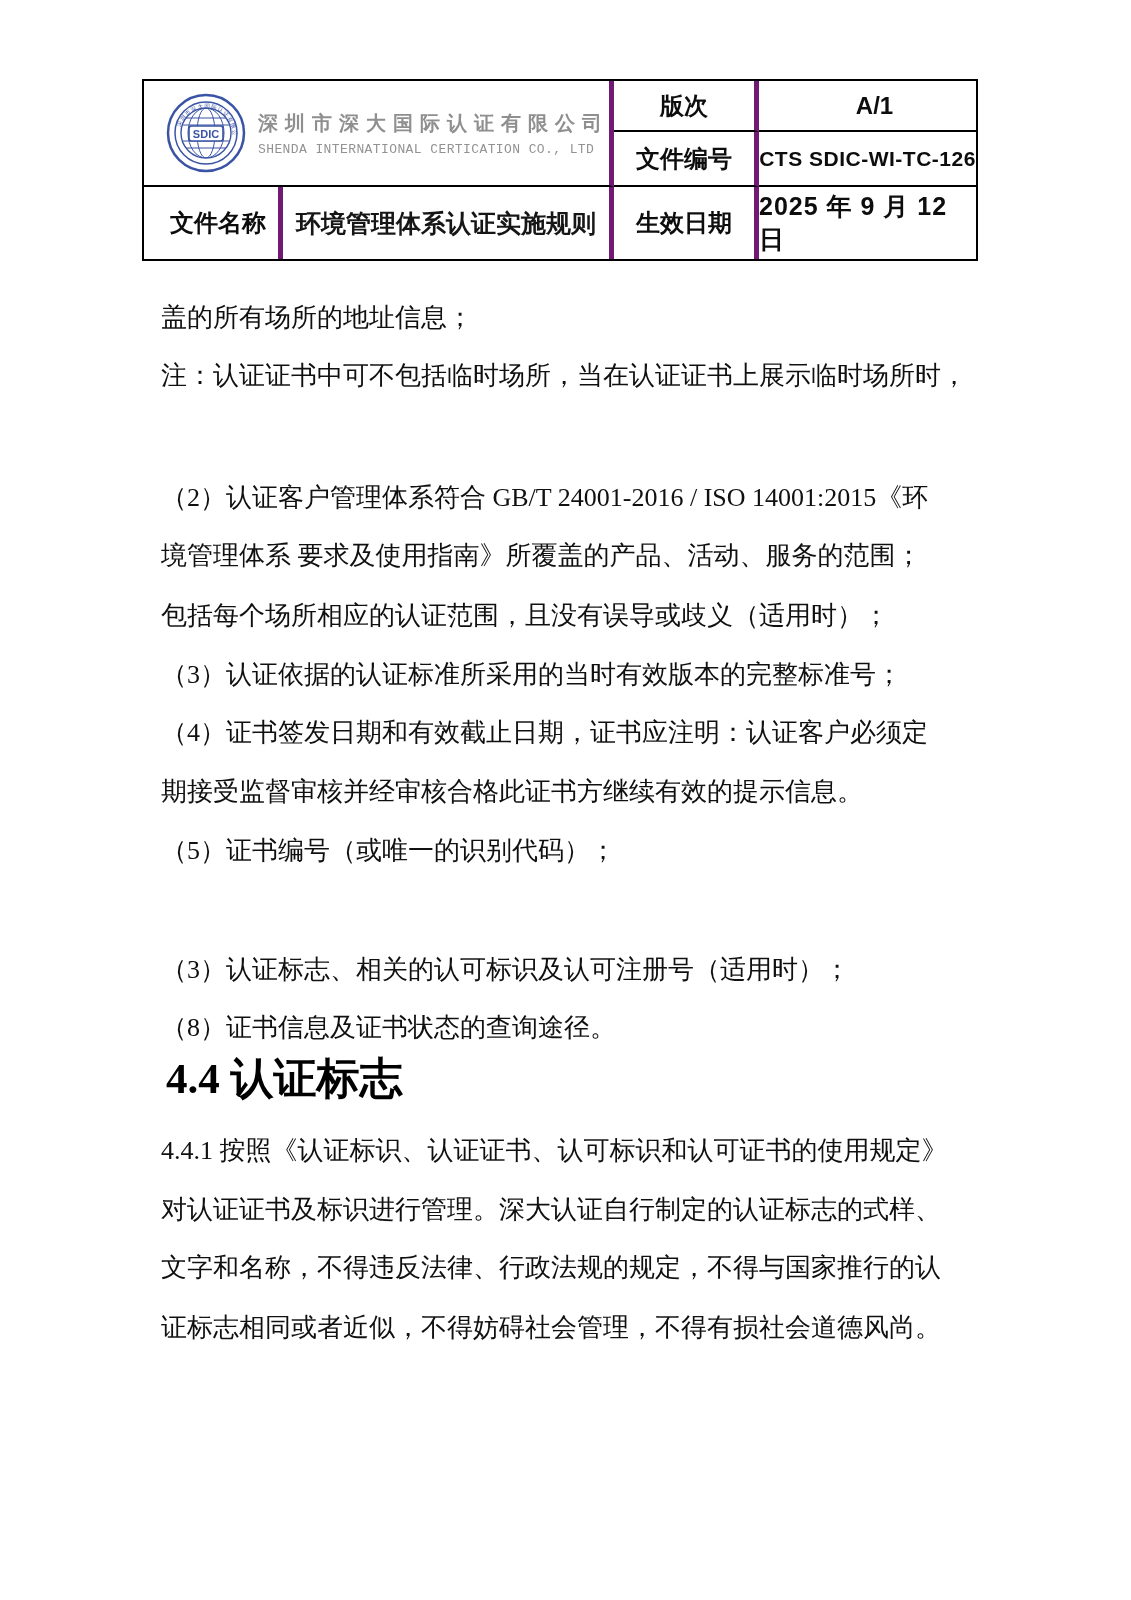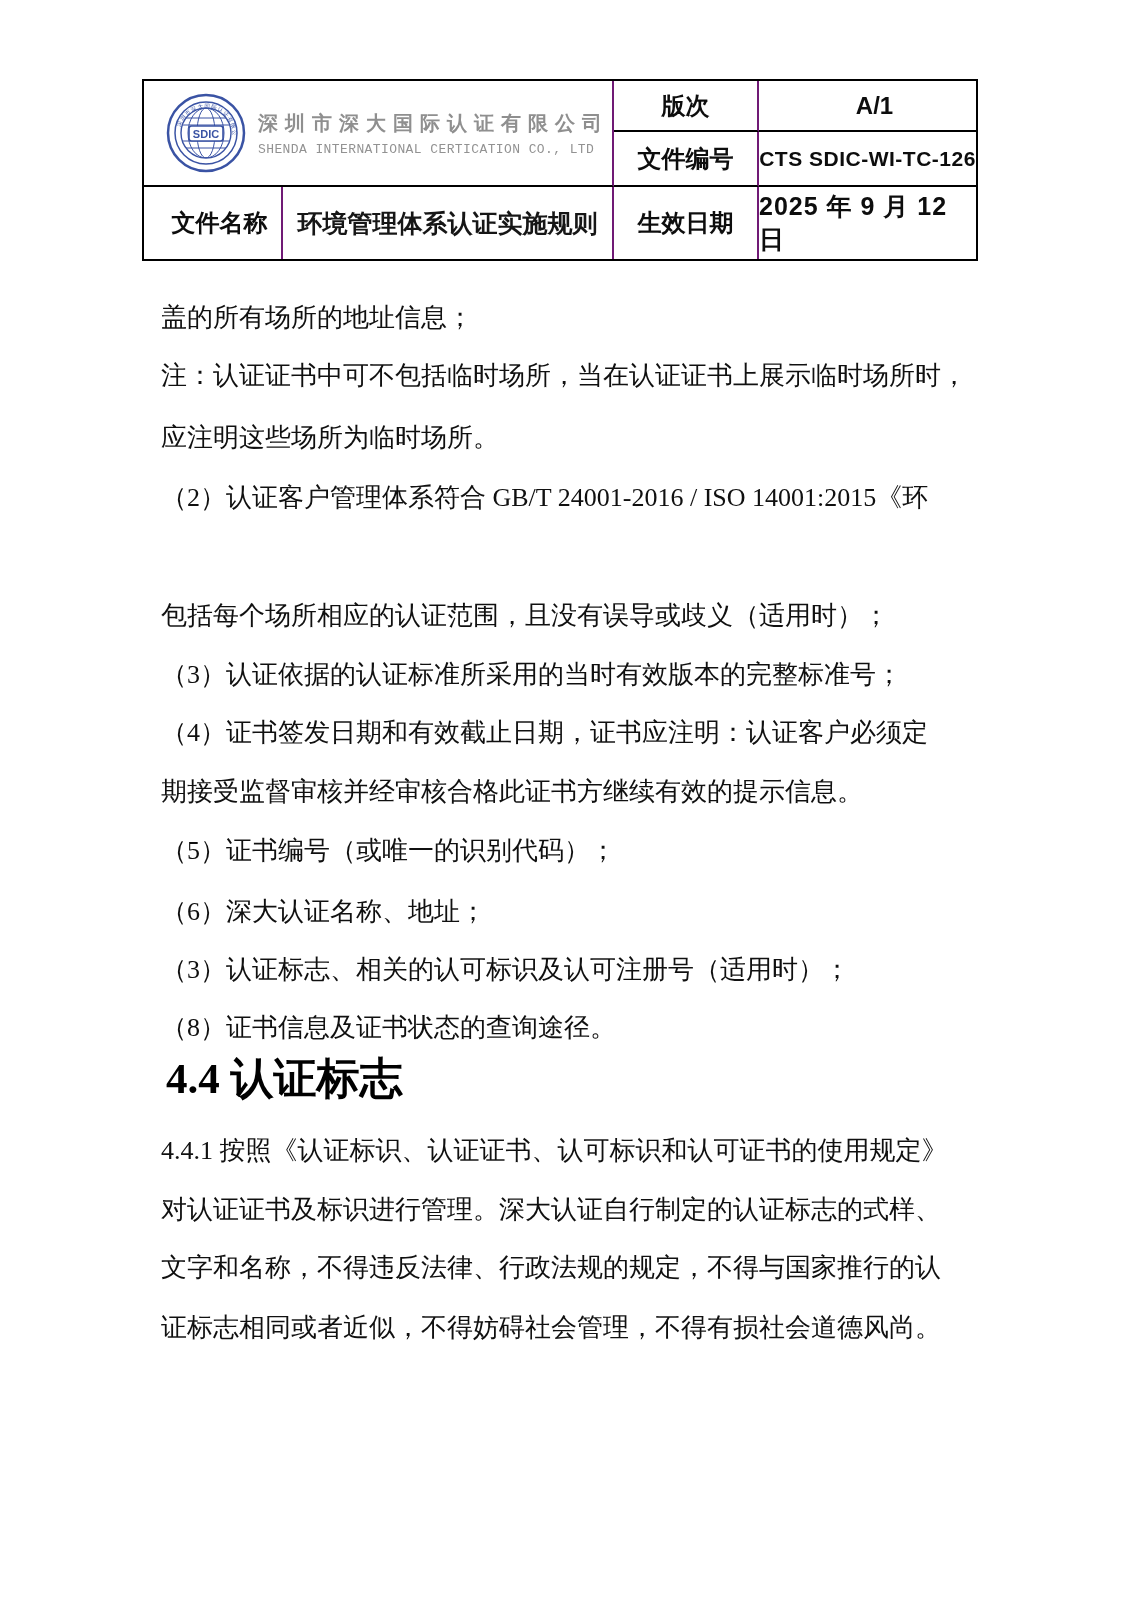--- a/index.html
+++ b/index.html
@@ -9,21 +9,21 @@
   }
   
   .header-table {
     position:absolute; left:142px; top:79px; width:836px; height:182px;
     display:grid; grid-template-columns:139px 331px 145px 217px;
     grid-template-rows:51px 55px 72px;
     border:2px solid #000; box-sizing:border-box;
     font-family:"Liberation Sans","DejaVu Sans",sans-serif;
   }
   .cell { display:flex; align-items:center; justify-content:center; box-sizing:border-box; }
-  .b-r { border-right:2px solid #701a75; }
+  .b-r { border-right:5px solid #701a75; }
   .b-b { border-bottom:2px solid #000; }
   .logo-cell { grid-column:1/3; grid-row:1/3; justify-content:flex-start; padding-left:22px; gap:12px; }
   .label { font-weight:700; font-size:24px; color:#0d0d0d; }
   .value { font-weight:700; font-size:24px; color:#0d0d0d; }
   .docno { font-size:21px; letter-spacing:0.5px; }
   .doctitle { font-weight:700; font-size:25px; }
   .datev { font-size:25px; letter-spacing:1px; }
   .company { display:flex; flex-direction:column; }
   .company-cn { font-size:20px; font-weight:700; letter-spacing:7px; color:#8f8f8f; }
   .company-en { font-size:13px; margin-top:5px; color:#929292; letter-spacing:0.4px;
@@ -83,28 +83,27 @@
     <div class="cell value docno b-b" style="grid-column:4; grid-row:2;">CTS SDIC-WI-TC-126</div>
 
     <div class="cell label b-r" style="grid-column:1; grid-row:3;margin-left:14px;">文件名称</div>
     <div class="cell doctitle b-r" style="grid-column:2; grid-row:3;">环境管理体系认证实施规则</div>
     <div class="cell label b-r" style="grid-column:3; grid-row:3;">生效日期</div>
     <div class="cell value datev" style="grid-column:4; grid-row:3;">2025 年 9 月 12 日</div>
   </div>
 
   <div class="bline" style="top:300px">盖的所有场所的地址信息；</div>
   <div class="bline" style="top:358px">注：认证证书中可不包括临时场所，当在认证证书上展示临时场所时，</div>
-  <div class="bline" style="top:420px">应注明这些场所为临时场所。</div>
   <div class="bline" style="top:480px">（2）认证客户管理体系符合 GB/T 24001-2016 / ISO 14001:2015《环</div>
+  <div class="bline" style="top:538px">境管理体系 要求及使用指南》所覆盖的产品、活动、服务的范围；</div>
   <div class="bline" style="top:598px">包括每个场所相应的认证范围，且没有误导或歧义（适用时）；</div>
   <div class="bline" style="top:657px">（3）认证依据的认证标准所采用的当时有效版本的完整标准号；</div>
   <div class="bline" style="top:715px">（4）证书签发日期和有效截止日期，证书应注明：认证客户必须定</div>
   <div class="bline" style="top:774px">期接受监督审核并经审核合格此证书方继续有效的提示信息。</div>
   <div class="bline" style="top:833px">（5）证书编号（或唯一的识别代码）；</div>
-  <div class="bline" style="top:894px">（6）深大认证名称、地址；</div>
   <div class="bline" style="top:952px">（3）认证标志、相关的认可标识及认可注册号（适用时）；</div>
   <div class="bline" style="top:1010px">（8）证书信息及证书状态的查询途径。</div>
 
   <div class="bheading" style="top:1050px">4.4 认证标志</div>
 
   <div class="bline" style="top:1133px">4.4.1 按照《认证标识、认证证书、认可标识和认可证书的使用规定》</div>
   <div class="bline" style="top:1192px">对认证证书及标识进行管理。深大认证自行制定的认证标志的式样、</div>
   <div class="bline" style="top:1250px">文字和名称，不得违反法律、行政法规的规定，不得与国家推行的认</div>
   <div class="bline" style="top:1310px">证标志相同或者近似，不得妨碍社会管理，不得有损社会道德风尚。</div>
 

